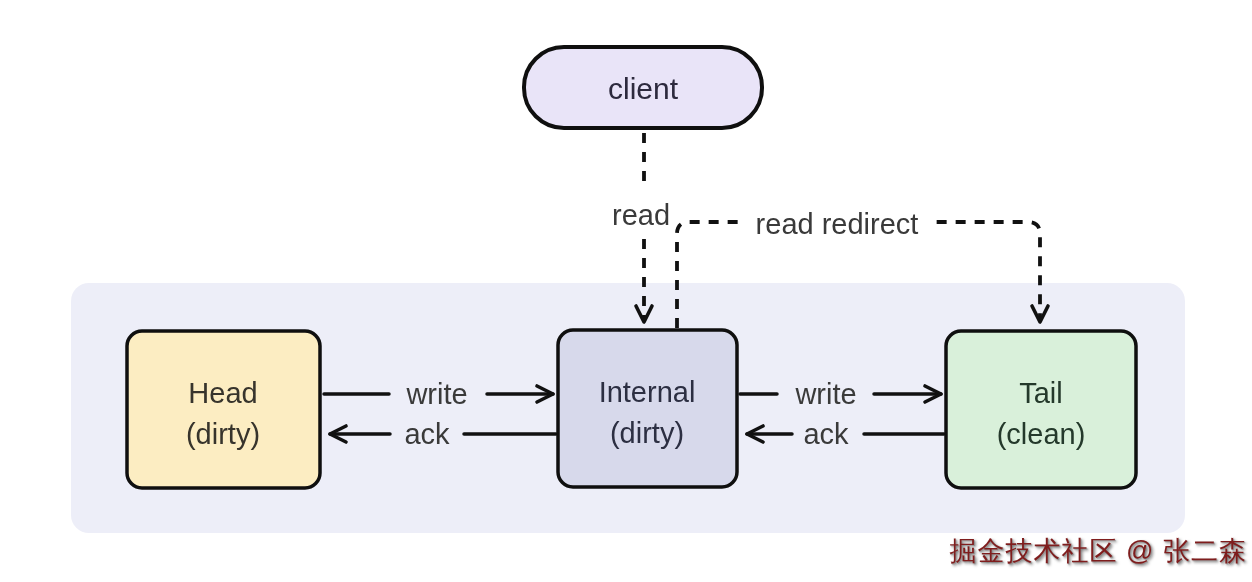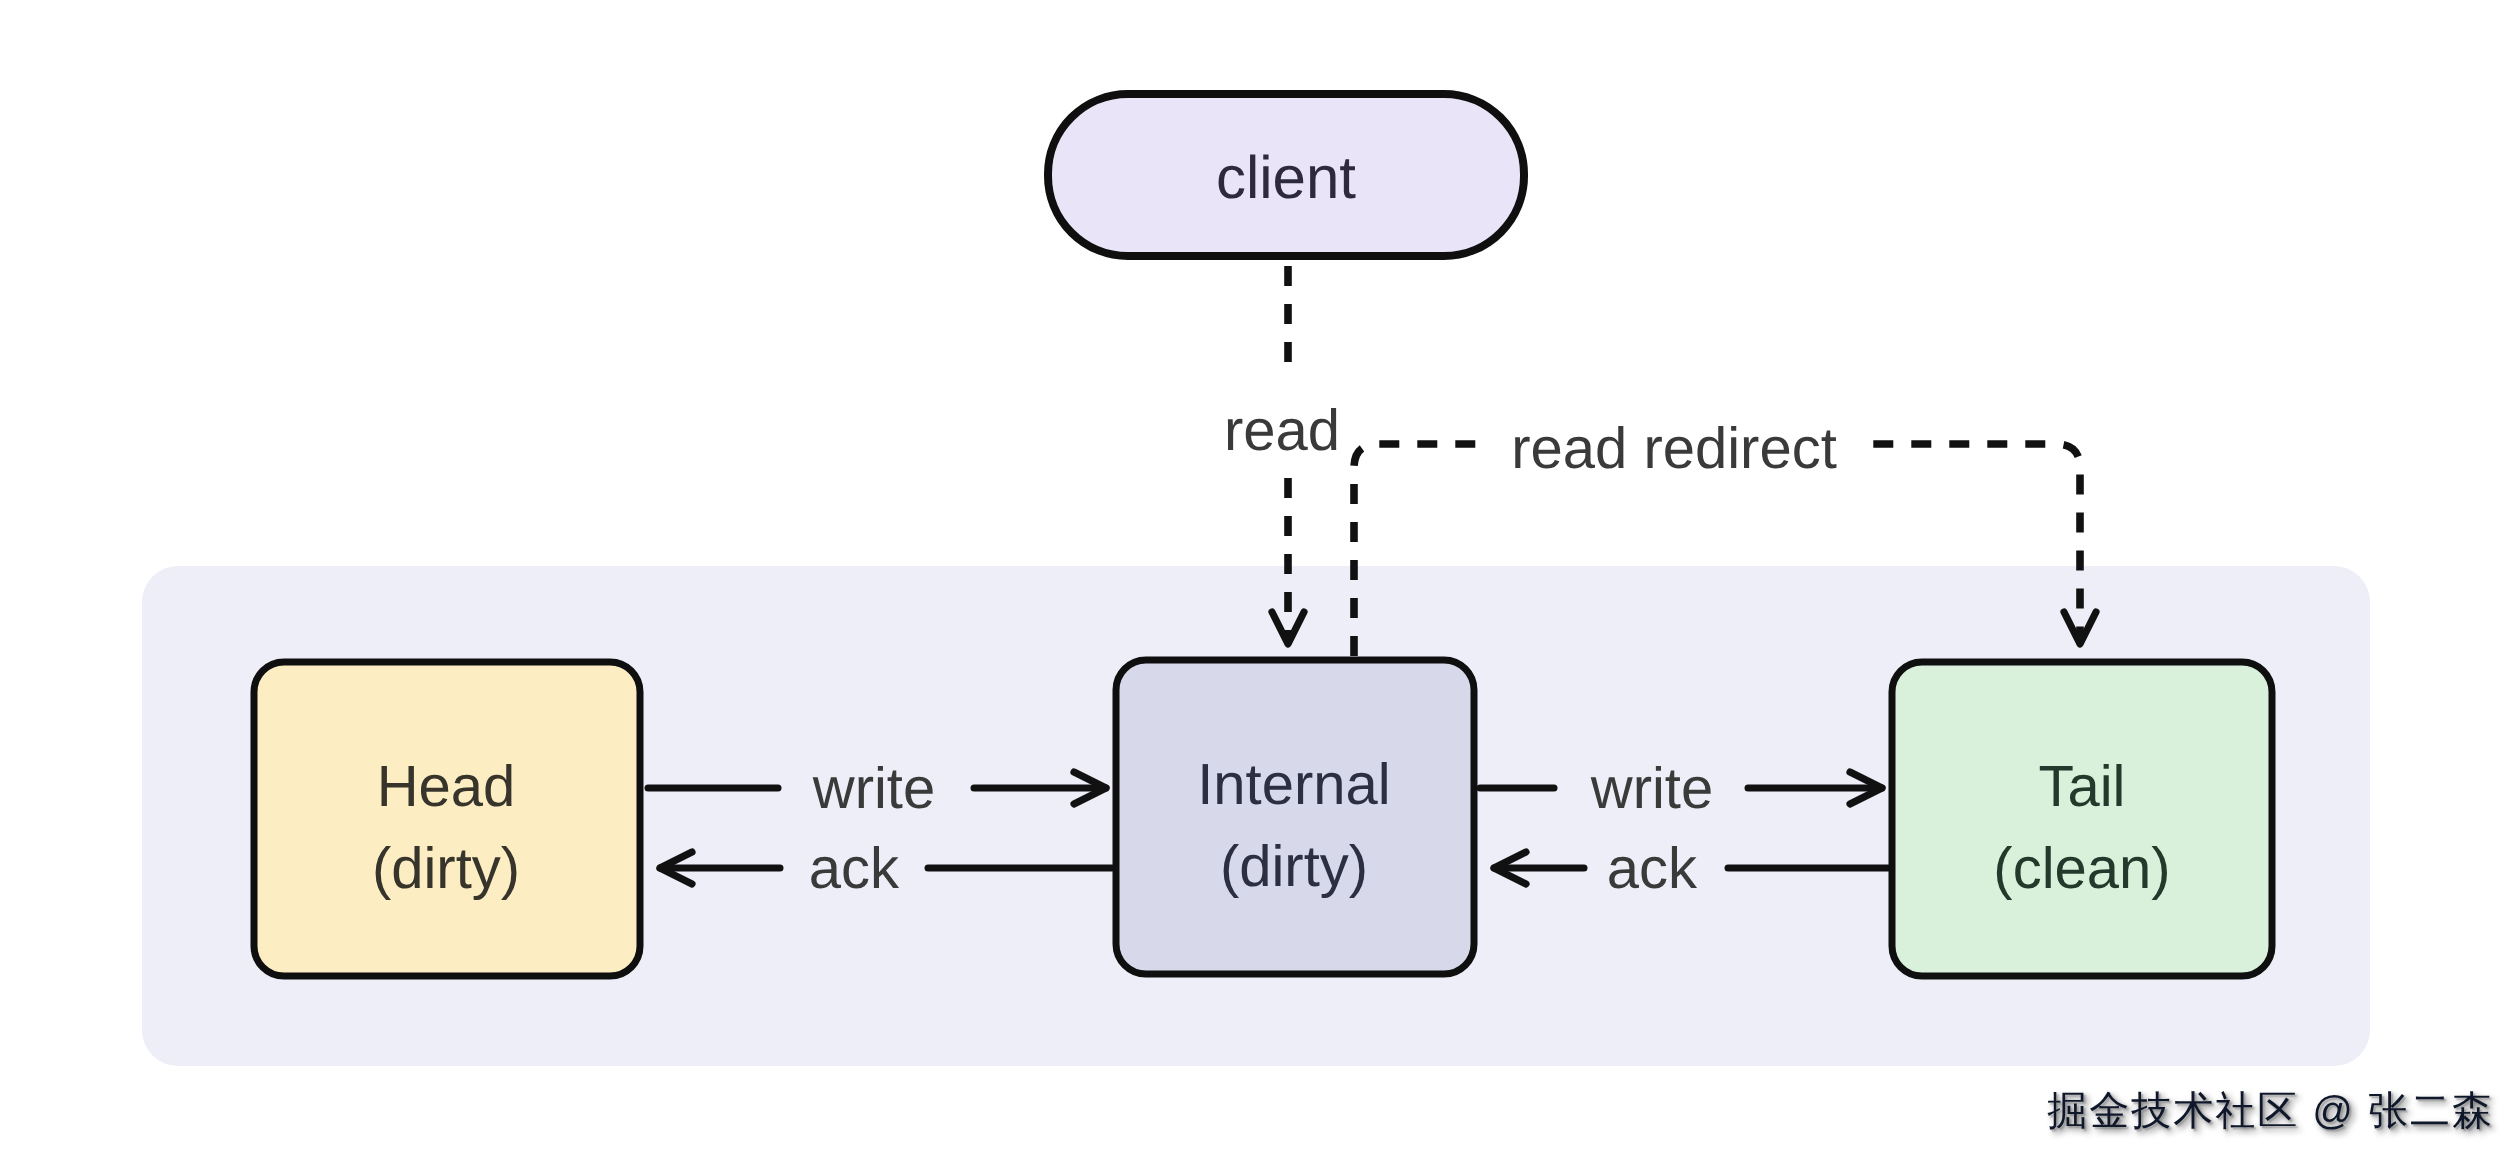--- a/index.html
+++ b/index.html
@@ -31,23 +31,23 @@
   .head-text     { fill: #37342c; }
   .internal-text { fill: #2c2f42; }
   .tail-text     { fill: #24392b; }
 
   .label-mask { fill: #ffffff; stroke: none; }
 
   #watermark {
     position: absolute;
     right: 5px;
     bottom: 13px;
-    font-size: 20px;
+    font-size: 27px;
     letter-spacing: 1px;
-    color: #0f172a;
+    color: #7f1d1d;
     text-shadow: 2px 2px 3px rgba(110,110,110,0.95), 1px 1px 1px rgba(150,150,150,0.8);
     white-space: nowrap;
   }
 </style>
 </head>
 <body>
 
 <div id="stage">
   <svg width="1252" height="582" viewBox="0 0 1252 582">
     <defs>

